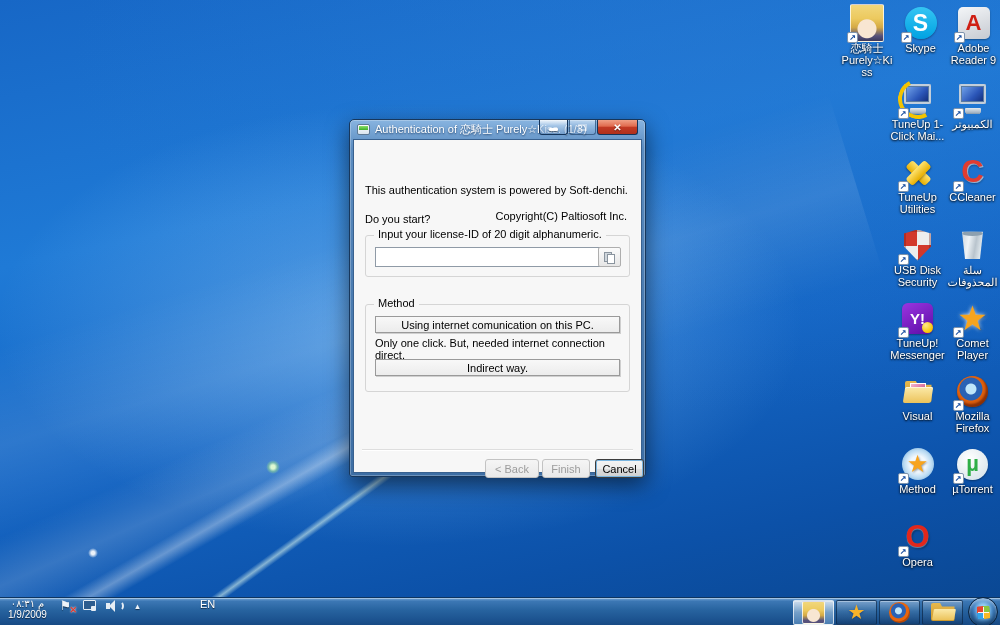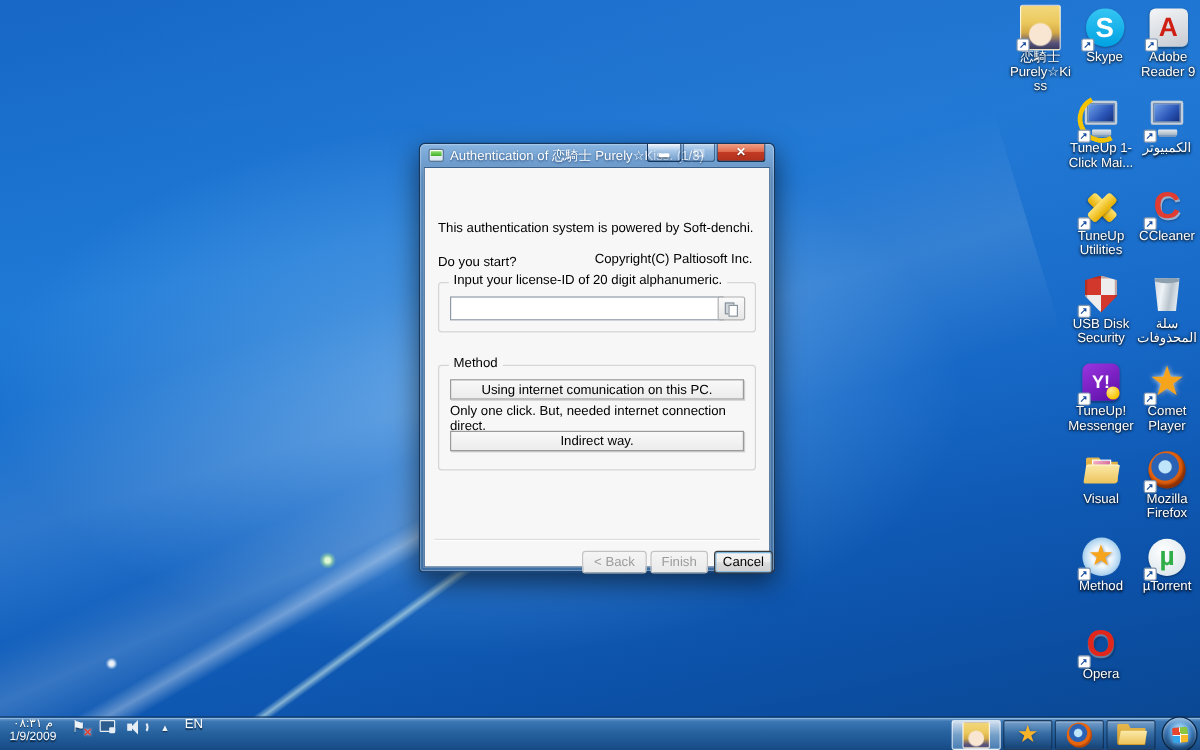--- a/index.html
+++ b/index.html
@@ -180,21 +180,21 @@
     border:1px solid #e6edf4; background:#2d5c8e; border-radius:1px; }
   .net::after { content:""; position:absolute; right:0; bottom:0; width:5px; height:5px;
     background:#e6edf4; border-radius:1px; }
   .vol { position:relative; width:16px; height:12px; }
   .vol .sp-box { position:absolute; left:0; top:3px; width:4px; height:6px; background:#e6edf4; }
   .vol .sp-cone { position:absolute; left:3px; top:0; width:0; height:0;
     border-top:6px solid transparent; border-bottom:6px solid transparent; border-right:6px solid #e6edf4; }
   .vol .wave { position:absolute; left:9px; top:1px; width:9px; height:10px; border:2px solid transparent;
     border-right-color:#e6edf4; border-radius:50%; }
   .tray-arrow { color:#eef3f8; font-size:9px; text-shadow:0 1px 1px rgba(0,0,0,.5); }
-  .lang { color:#fff; font-size:11px; text-shadow:0 1px 1px rgba(0,0,0,.6); }
+  .lang { color:#fff; font-size:11px; text-shadow:0 1px 1px rgba(0,0,0,.6);margin-left:46px; }
 
   .tb-buttons { position:absolute; right:2px; top:0; height:28px; display:flex; align-items:center; }
   .tb-btn { width:41px; height:25px; margin-left:2px; border:1px solid rgba(12,42,76,.75); border-radius:2px;
     background:linear-gradient(180deg, rgba(255,255,255,.30), rgba(255,255,255,.08) 45%, rgba(0,0,0,.12));
     display:flex; align-items:center; justify-content:center; position:relative; cursor:pointer;
     box-shadow:inset 0 1px 0 rgba(255,255,255,.35); }
   .tb-btn.active { background:linear-gradient(180deg, rgba(255,255,255,.75), rgba(215,238,255,.45) 50%, rgba(150,200,245,.40));
     border-color:rgba(255,255,255,.7); }
   .tb-purely { width:23px; height:23px; border-radius:2px; border:1px solid rgba(255,255,255,.8);
     background:

